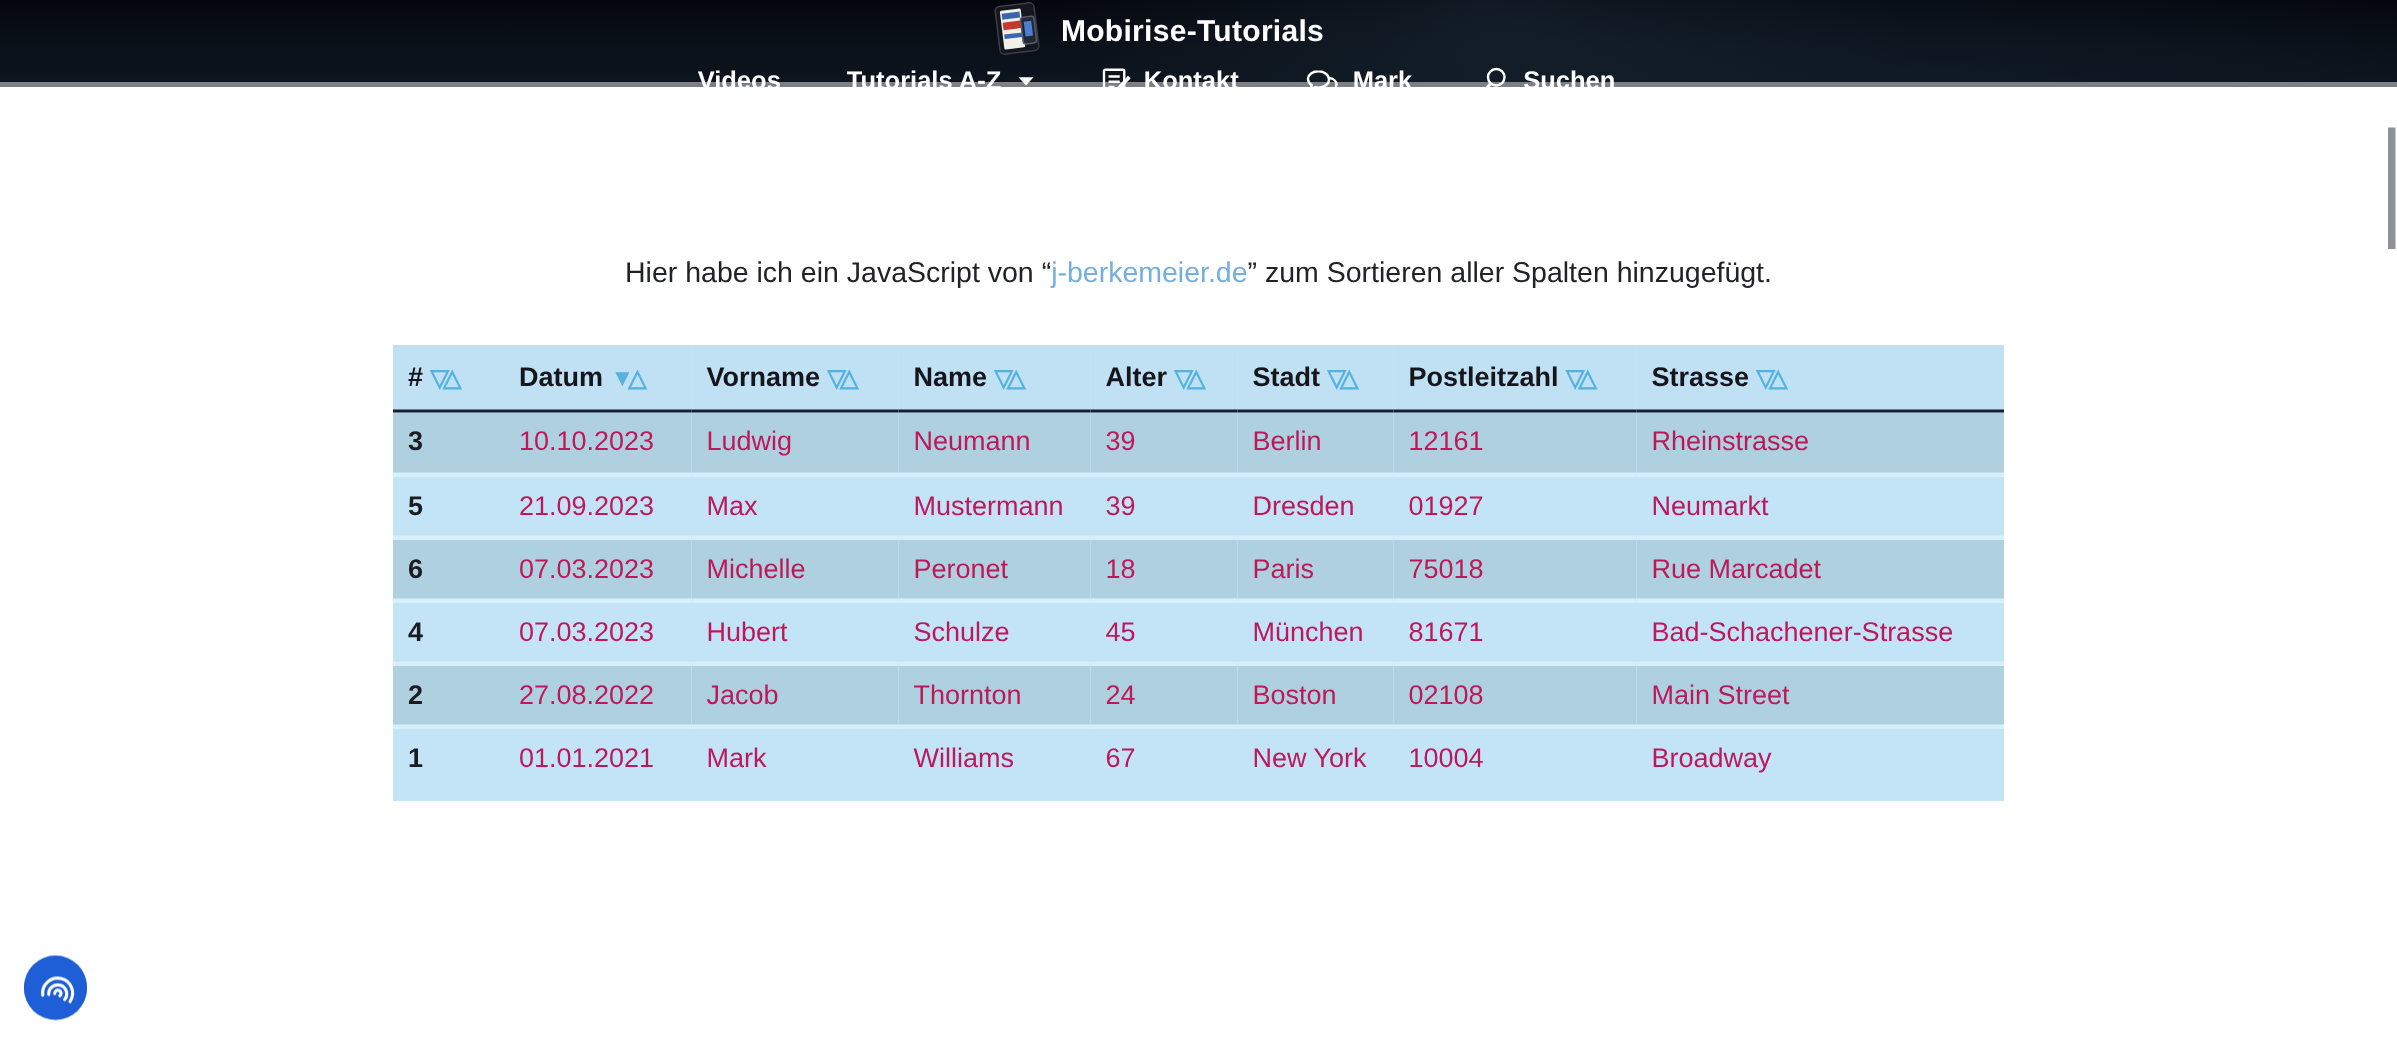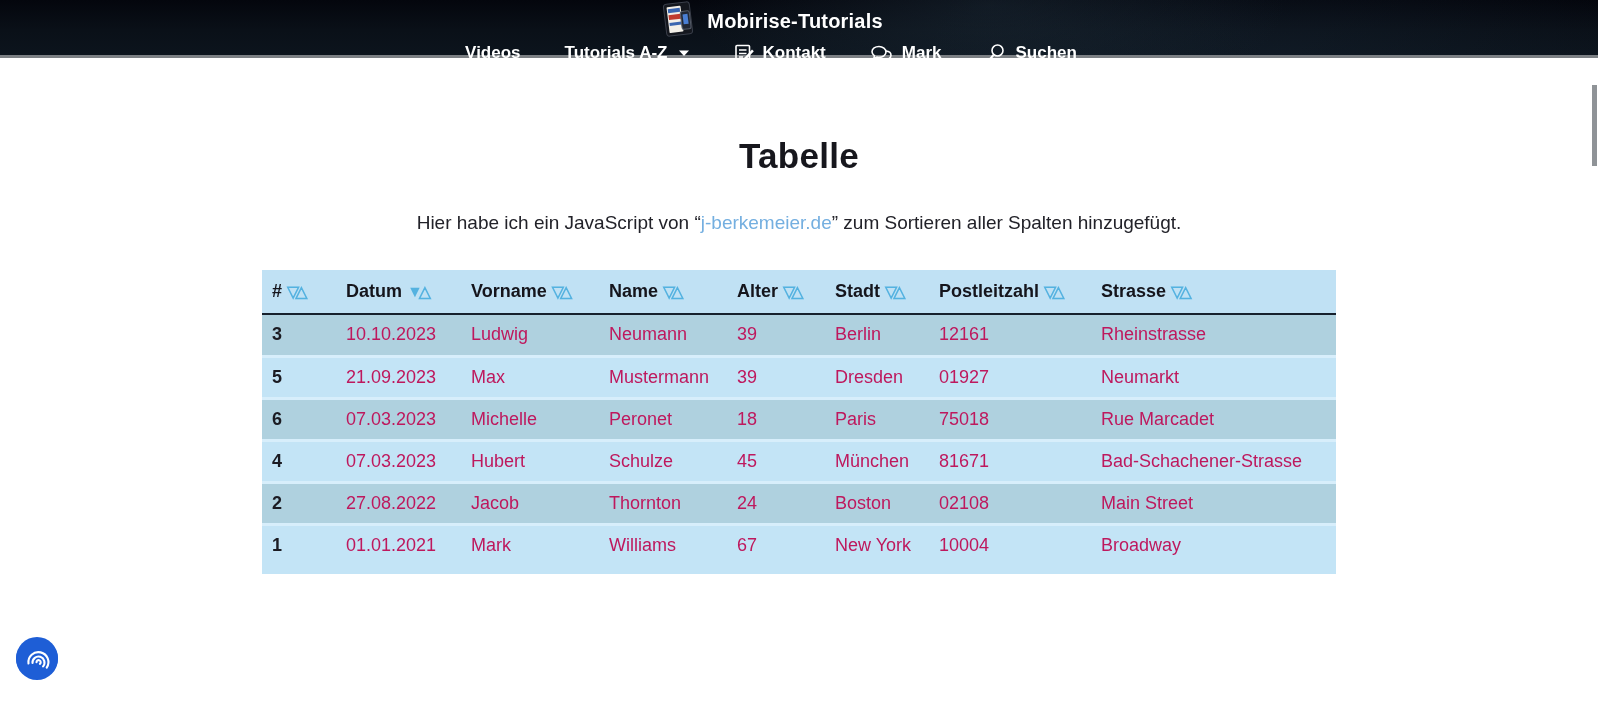--- a/index.html
+++ b/index.html
@@ -111,21 +111,20 @@
             <circle cx="12.5" cy="8.5" r="5.5"></circle>
             <path d="M8.5 13 3 19.5" stroke-width="2"></path>
           </svg>
         </span>
         <span>Suchen</span>
       </a>
     </nav>
 </header>
 
 <main class="main">
-  <h1 class="page-title">Tabelle</h1>
 
   <p class="intro"><span>Hier habe ich ein JavaScript von “</span><a>j-berkemeier.de</a><span>” zum Sortieren aller Spalten hinzugefügt.</span></p>
 
   <div class="table-wrap">
     <table>
       <thead>
           <tr id="head-row">
             <th style="width: 74px;"><span>#</span><span class="sort-icons"><span class="down">▽</span><span class="up">△</span></span></th>
             <th style="width: 125px;"><span>Datum</span><span class="sort-icons"><span class="down">▼</span><span class="up">△</span></span></th>
             <th style="width: 138px;"><span>Vorname</span><span class="sort-icons"><span class="down">▽</span><span class="up">△</span></span></th>

